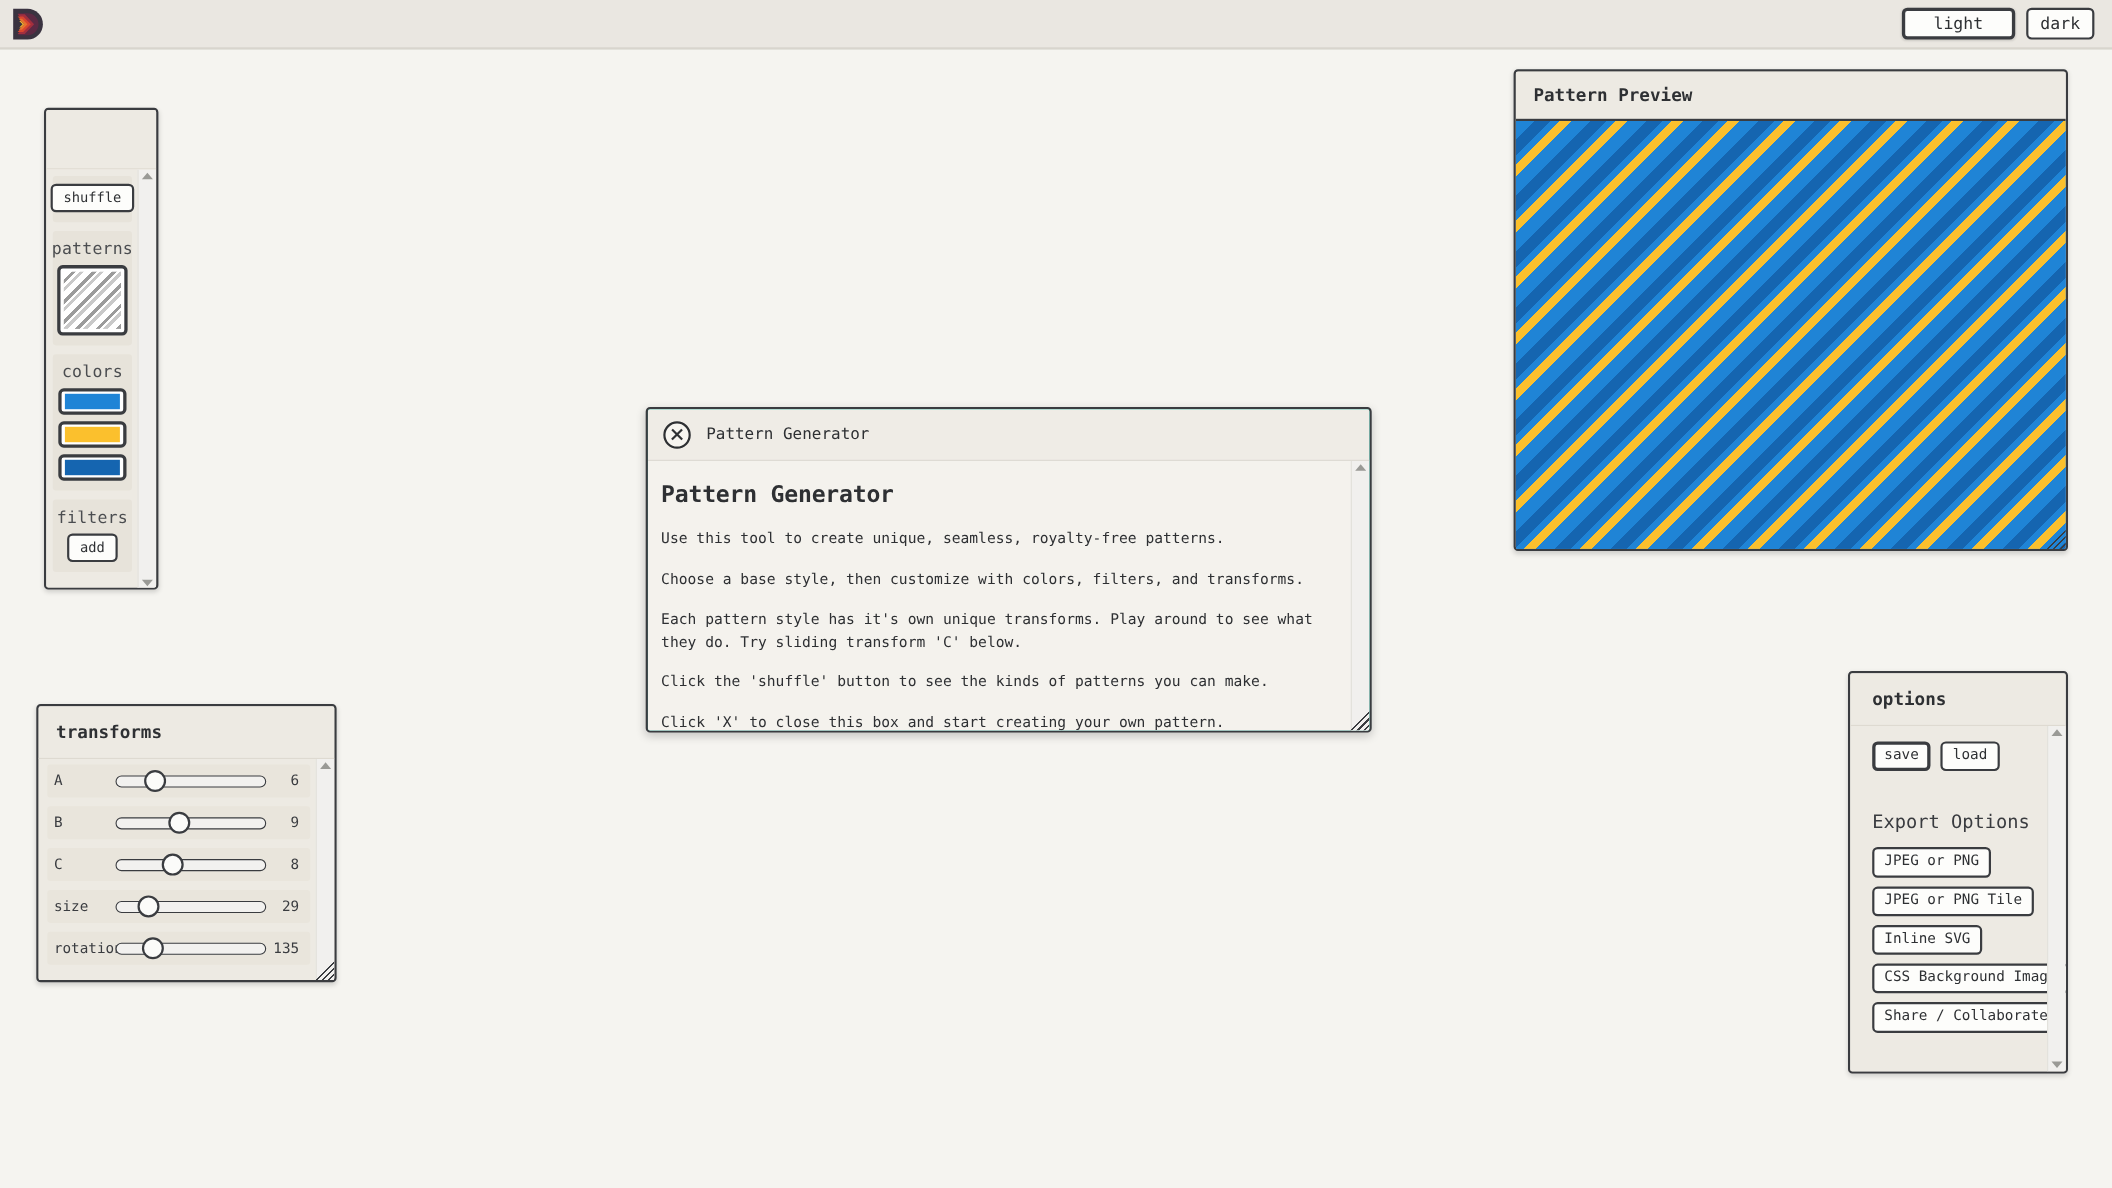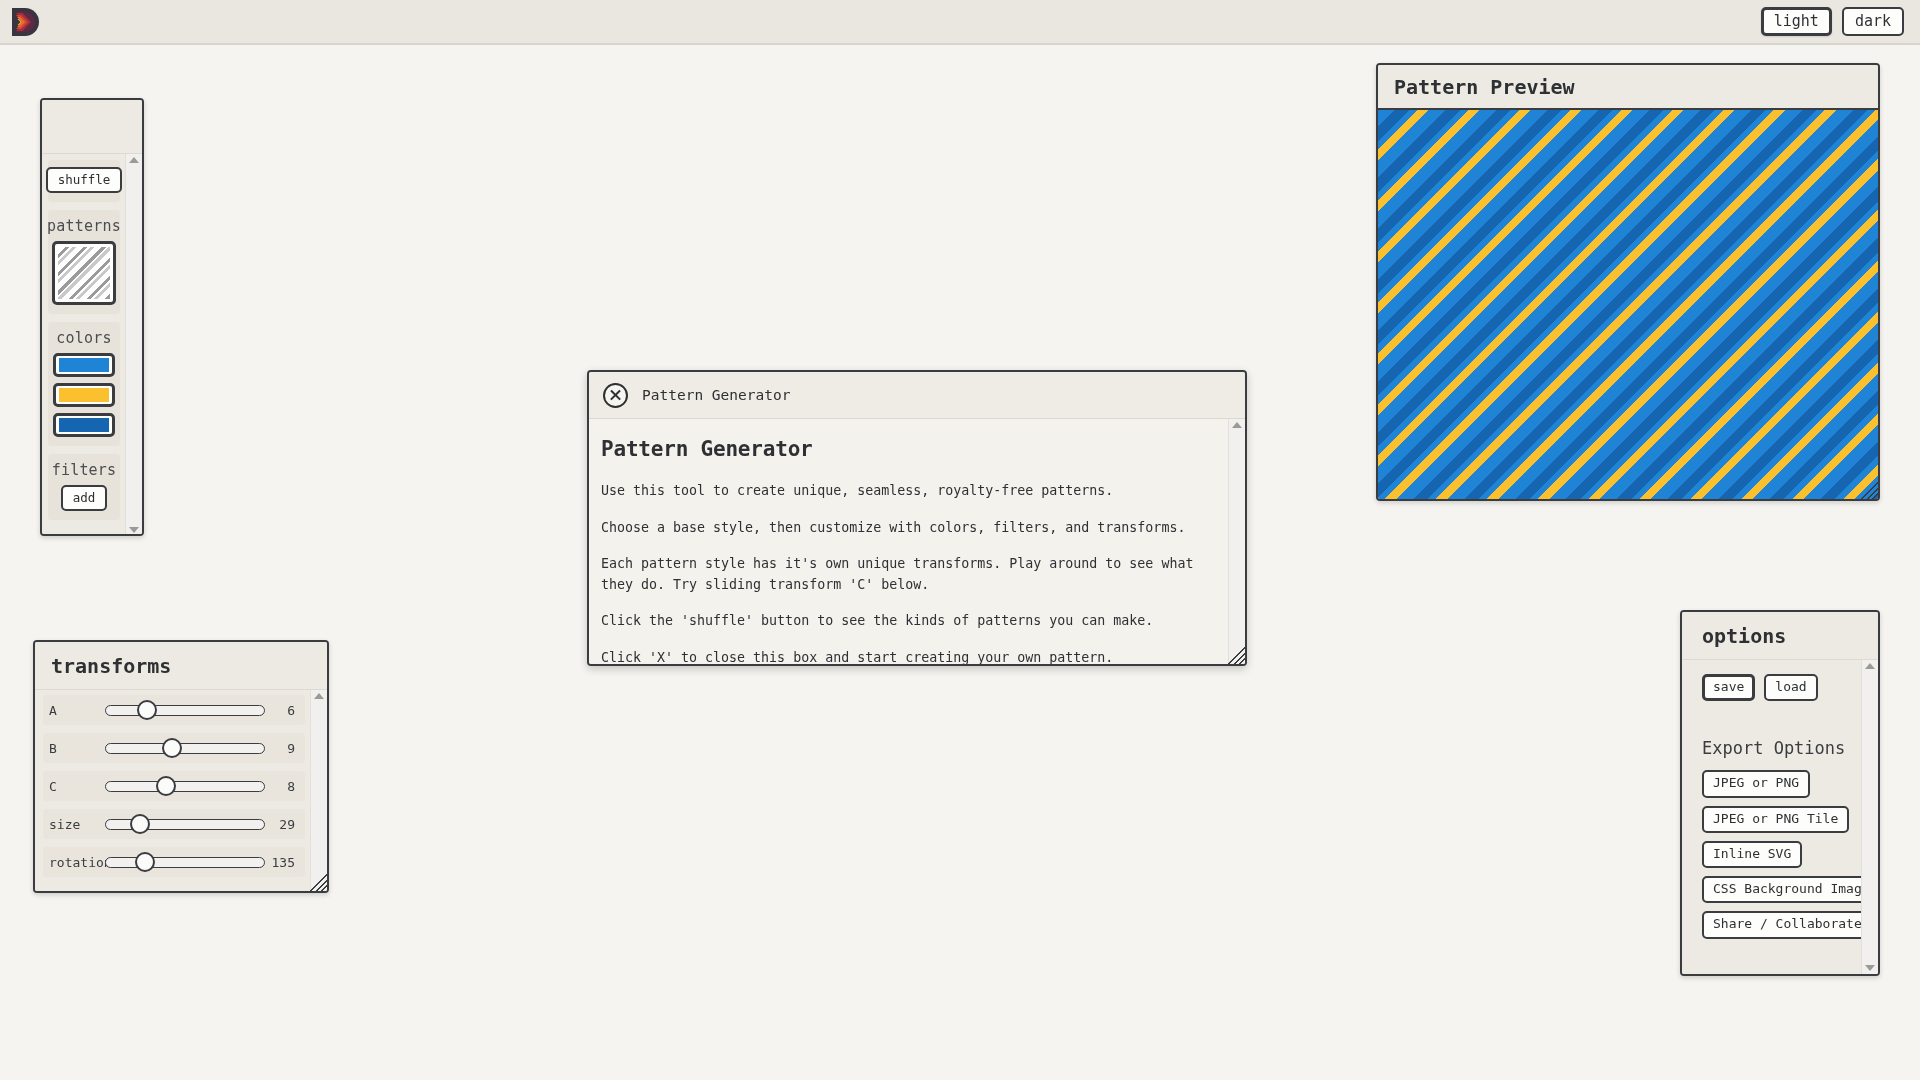--- a/index.html
+++ b/index.html
@@ -46,39 +46,39 @@
     background: #fdfdfb;
     border: 2px solid #3a3c40;
     border-radius: 5px;
     padding: 4px 11px 5px;
     color: #2e3033;
     cursor: pointer;
     line-height: 1.1;
   }
   .theme-btn.active {
     border-width: 3px;
-    padding: 3px 10px 4px;
+    padding: 3px 26px 4px;
     box-shadow: 0 1px 2px rgba(0,0,0,.12);
   }
 
   
   .panel {
     position: absolute;
     background: #edeae3;
     border: 2px solid #3a3c40;
     border-radius: 4px;
     box-shadow: 0 2px 5px rgba(0,0,0,.16);
     overflow: hidden;
   }
   .panel-title {
     height: 47px;
     display: flex;
     align-items: center;
     padding: 0 16px;
-    font-size: 20px;
+    font-size: 16px;
     font-weight: bold;
     color: #2e3033;
     background: #edeae3;
     border-bottom: 1px solid #dedad1;
     flex: 0 0 auto;
   }
   .panel-body {
     position: relative;
     background: #edeae3;
     overflow: hidden;
@@ -171,21 +171,21 @@
     width: 62px; height: 24px;
     border: 3px solid #3a3c40;
     border-radius: 5px;
     background: #fff;
     padding: 2px 3px;
     cursor: pointer;
   }
   .color-chip .fill { width: 100%; height: 100%; }
 
   
-  #transforms-panel { left: 33px; top: 640px; width: 296px; height: 253px; }
+  #transforms-panel { left: 33px; top: 640px; width: 273px; height: 253px; }
   #transforms-panel .panel-title { height: 48px; }
   #transforms-panel .panel-body { height: 203px; padding: 5px 22px 5px 8px; }
 
   .slider-row {
     display: flex;
     align-items: center;
     background: #e9e5dc;
     border-radius: 3px;
     height: 30px;
     margin-bottom: 8px;

